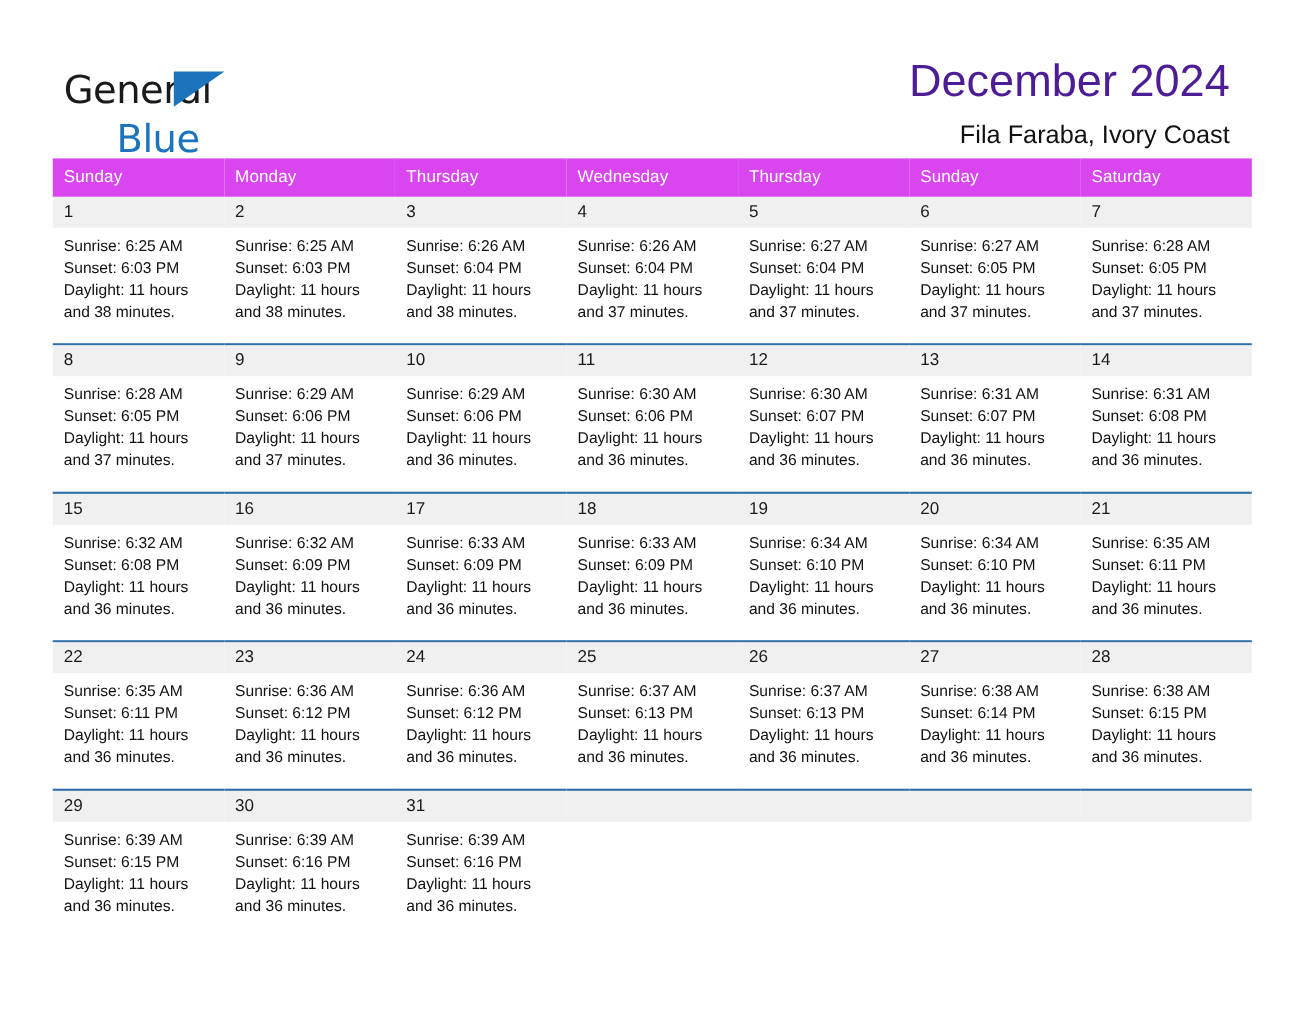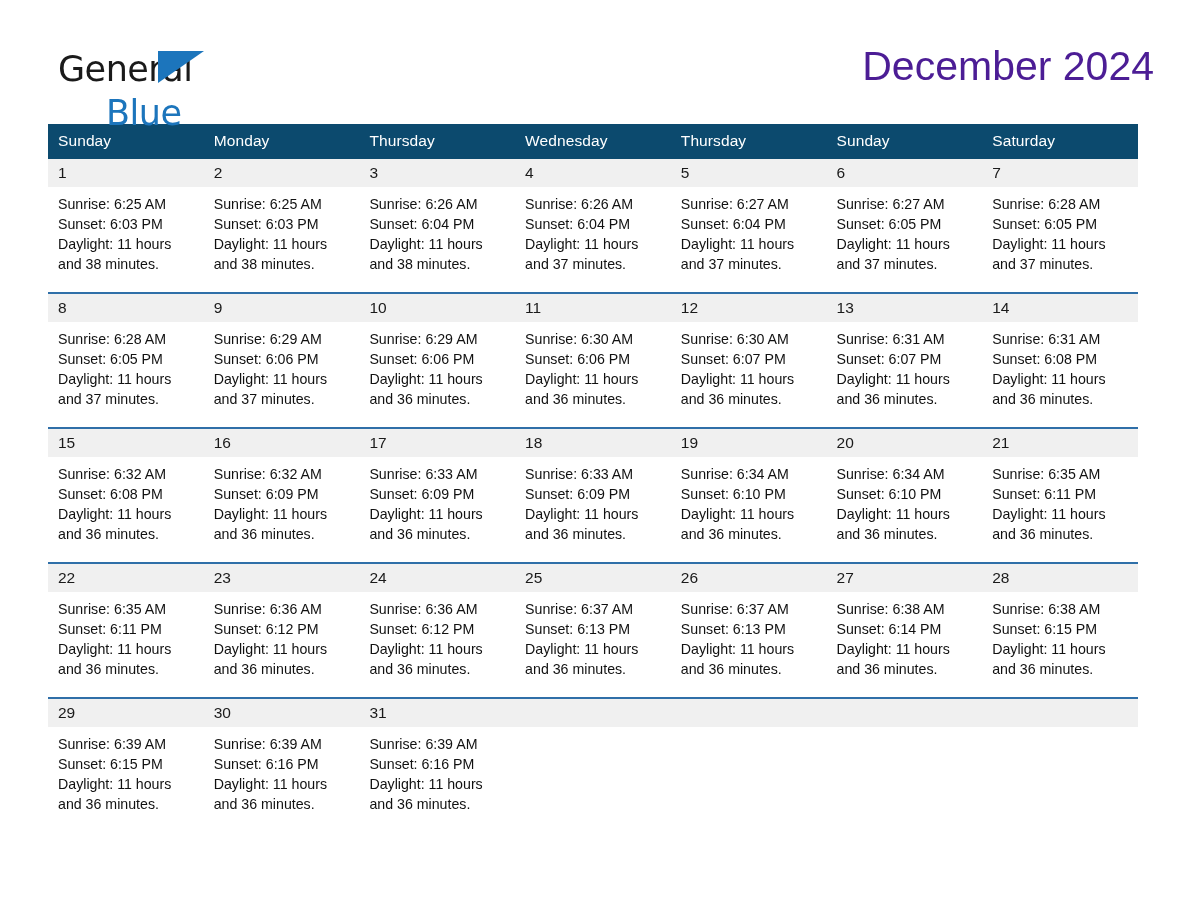--- a/index.html
+++ b/index.html
@@ -19,24 +19,24 @@
   .page {
     position: relative;
     width: 1188px;
     height: 918px;
     padding: 0;
   }
 
   
   .header {
     display: flex;
-    align-items: flex-start;
+    align-items: center;
     justify-content: space-between;
-    padding: 44px 34px 0 58px;
-    height: 124px;
+    padding: 44px 70px 0 58px;
+    height: 144px;
   }
   .brand {
     position: relative;
     width: 180px;
     height: 72px;
     flex: 0 0 auto;
   }
   .brand-general {
     position: absolute;
     left: 0;
@@ -93,21 +93,21 @@
   
   .calendar {
     margin: 0 50px 0 48px;
     width: 1090px;
     border-collapse: collapse;
     table-layout: fixed;
   }
   .calendar col { width: 155.7px; }
 
   thead th {
-    background: #0c4a6e;
+    background: #d946ef;
     color: #ffffff;
     font-size: 15.5px;
     font-weight: 400;
     text-align: left;
     padding: 8px 0 9px 10px;
     height: 34px;
     vertical-align: middle;
     letter-spacing: 0.1px;
   }
 
@@ -160,20 +160,21 @@
   <div class="header">
 
     <div class="brand">
       <span class="brand-general">General</span>
       <span class="brand-flag"></span>
       <span class="brand-blue">Blue</span>
     </div>
 
     <div class="title-block">
       <div class="cal-title">December 2024</div>
+      <div class="cal-subtitle">Fila Faraba, Ivory Coast</div>
     </div>
 
   </div>
 
   <table class="calendar">
     <colgroup>
       <col>
         <col>
         <col>
         <col>

